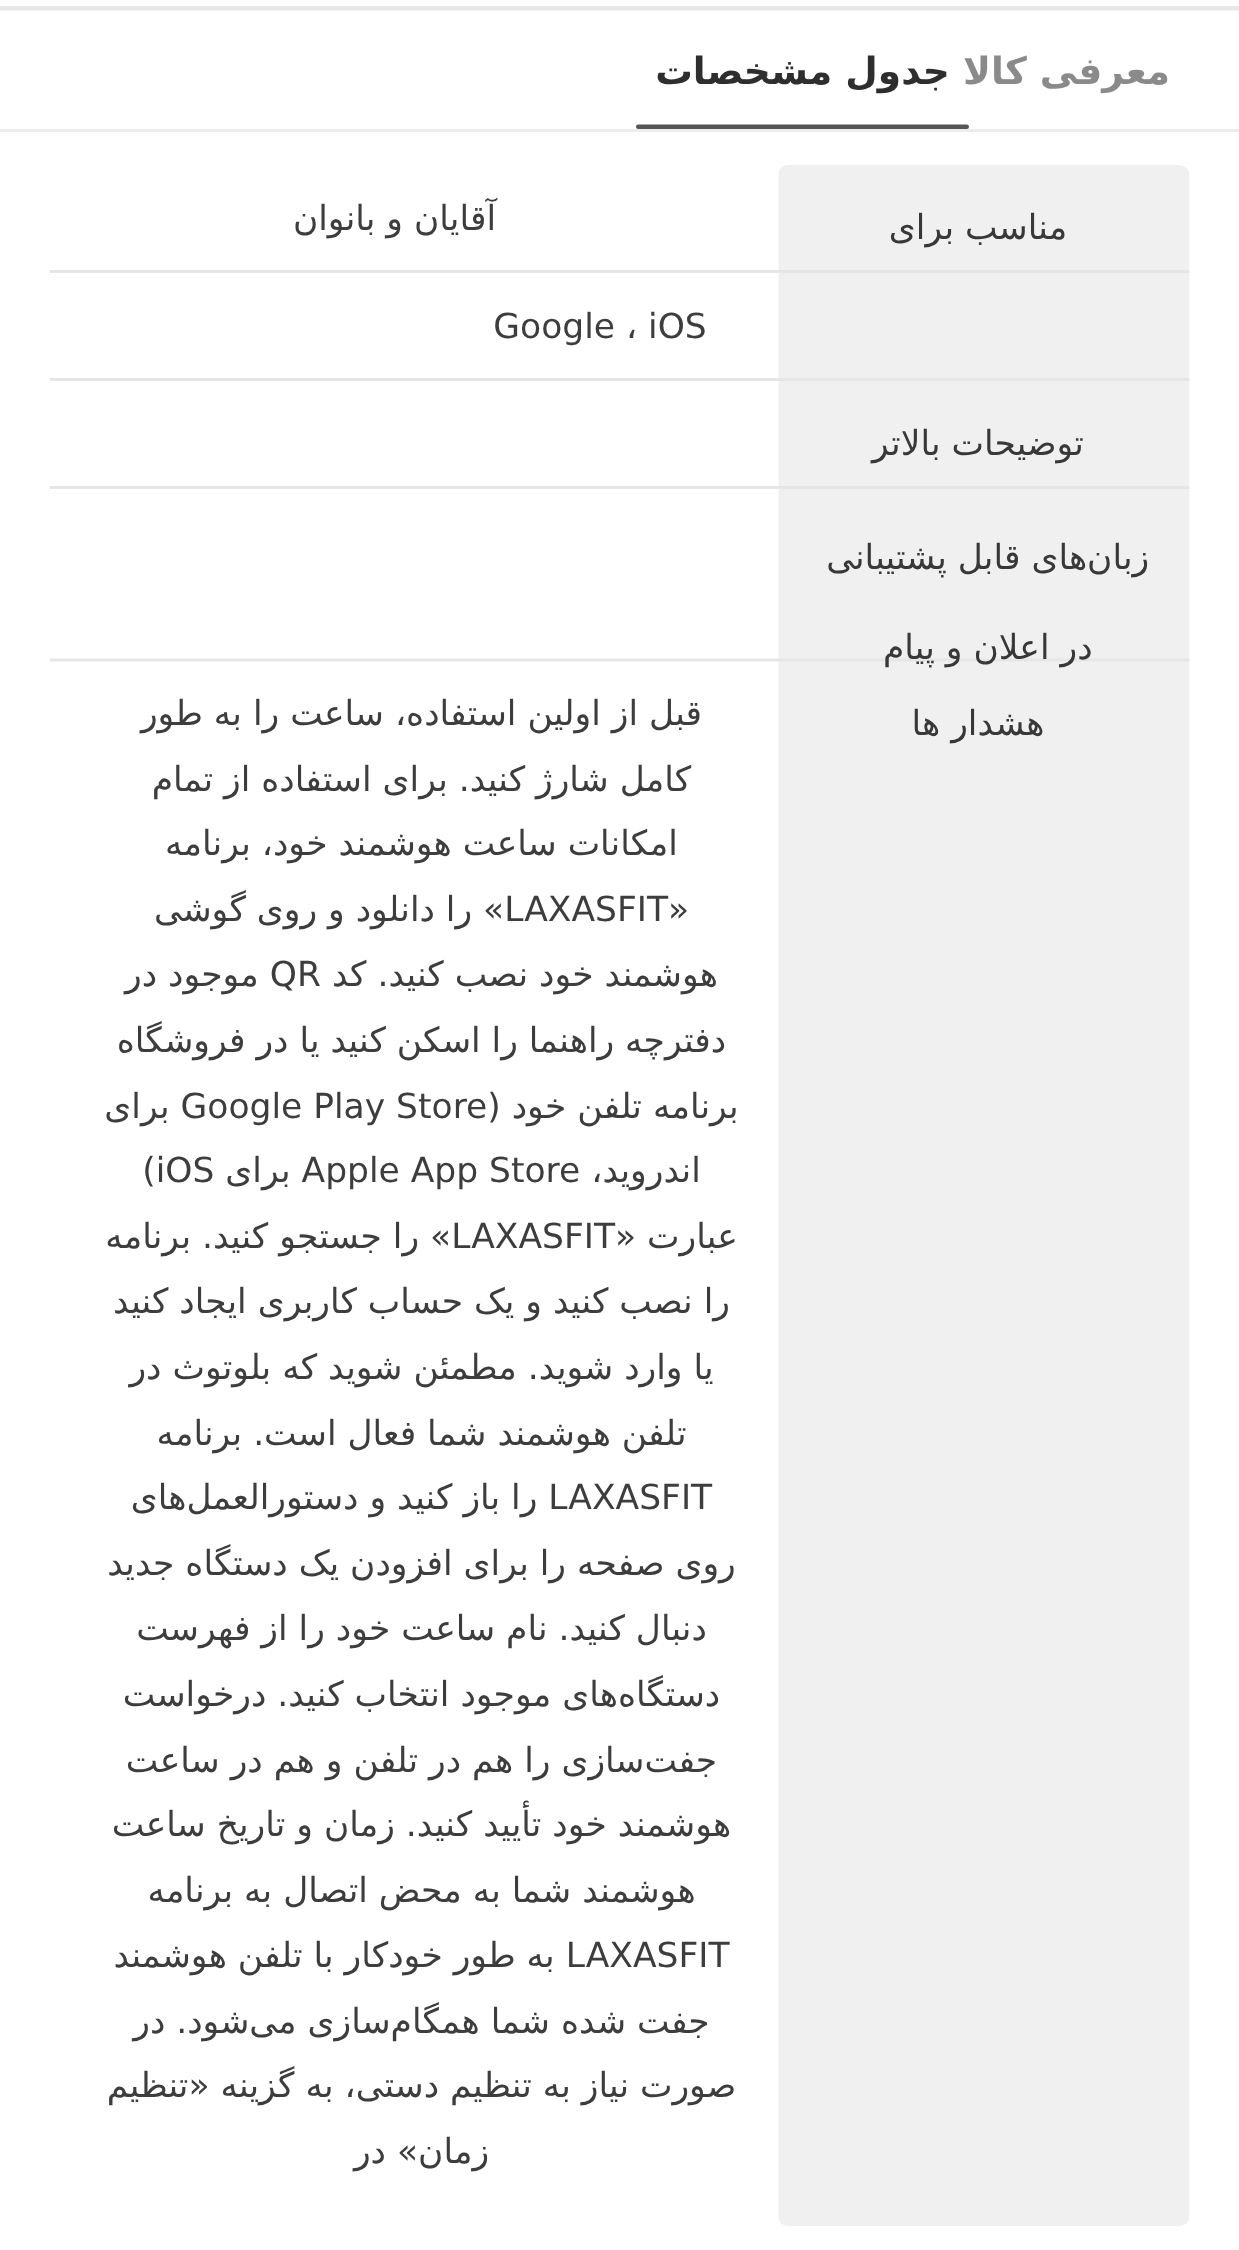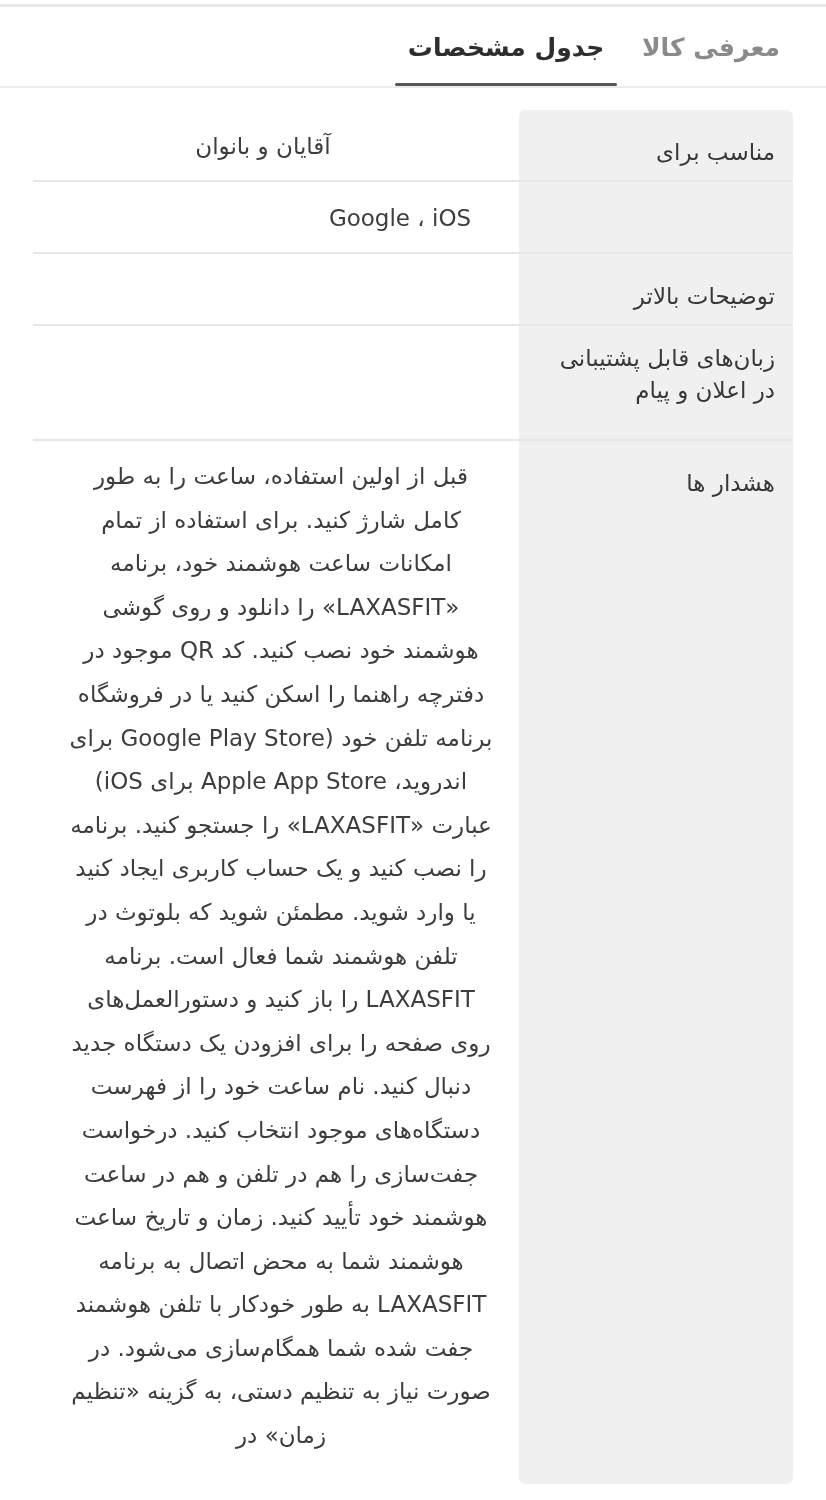--- a/index.html
+++ b/index.html
@@ -4,35 +4,35 @@
   <style>
     * { box-sizing: border-box; margin: 0; padding: 0; }
     html, body { width: 826px; height: 1500px; overflow: hidden; background: #ffffff; }
     body { font-family: "DejaVu Sans", sans-serif; color: #3f3f3f; position: relative; }
 
     .top-line { position: absolute; top: 4px; left: 0; width: 826px; height: 3px; background: #e8e8e8; }
 
     .tabbar { position: absolute; top: 7px; left: 0; width: 826px; height: 81px; border-bottom: 2px solid #ececec; direction: rtl; }
     .tab { position: absolute; top: 0; height: 80px; display: flex; align-items: center; justify-content: center; font-size: 25px; cursor: pointer; font-weight: bold; }
     .tab.intro { right: 40px; width: 150px; color: #8a8a8a; }
-    .tab.specs { right: 209px; width: 222px; color: #2e2e2e; font-weight: bold; }
+    .tab.specs { right: 180px; width: 222px; color: #2e2e2e; font-weight: bold; }
     .tab.specs .underline { position: absolute; bottom: 1px; left: 0; right: 0; height: 3px; background: #555555; border-radius: 2px; }
 
     .table { position: absolute; top: 110px; left: 33px; width: 760px; height: 1374px; direction: rtl; overflow: hidden; border-radius: 6px; }
     .label-col-bg { position: absolute; top: 0; right: 0; width: 274px; height: 100%; background: #f0f0f0; border-radius: 6px 6px 6px 6px; }
     .row { position: relative; display: flex; flex-direction: row; border-bottom: 2px solid #e6e6e6; }
     .row:last-child { border-bottom: none; }
-    .cell-label { width: 274px; flex: 0 0 274px; padding: 20px 18px 14px 10px; font-size: 23px; line-height: 44px; color: #383838; text-align: right; position: relative; z-index: 1; }
+    .cell-label { width: 274px; flex: 0 0 274px; padding: 20px 18px 14px 10px; font-size: 23px; line-height: 44px; color: #383838; text-align: center; position: relative; z-index: 1; }
     .cell-value { flex: 1; padding: 14px 26px 14px 0; font-size: 23px; line-height: 44px; color: #3d3d3d; text-align: center; position: relative; z-index: 1; }
 
     .row.r1 { height: 72px; }
     .row.r2 { height: 72px; }
     .row.r3 { height: 72px; }
     .row.r4 { height: 115px; }
-    .row.r4 .cell-label { line-height: 32px; padding-top: 16px; padding-left: 23px; }
+    .row.r4 .cell-label { line-height: 60px; padding-top: 16px; padding-left: 23px; }
     .row.r5 { height: 1100px; }
     .row.r5 .cell-value { line-height: 43.6px; padding-top: 14px; padding-right: 26px; padding-left: 36px; }
 
     .value-ltr { direction: rtl; unicode-bidi: plaintext; }
   </style>
 </head>
 <body>
 
 <div class="top-line"></div>
 

